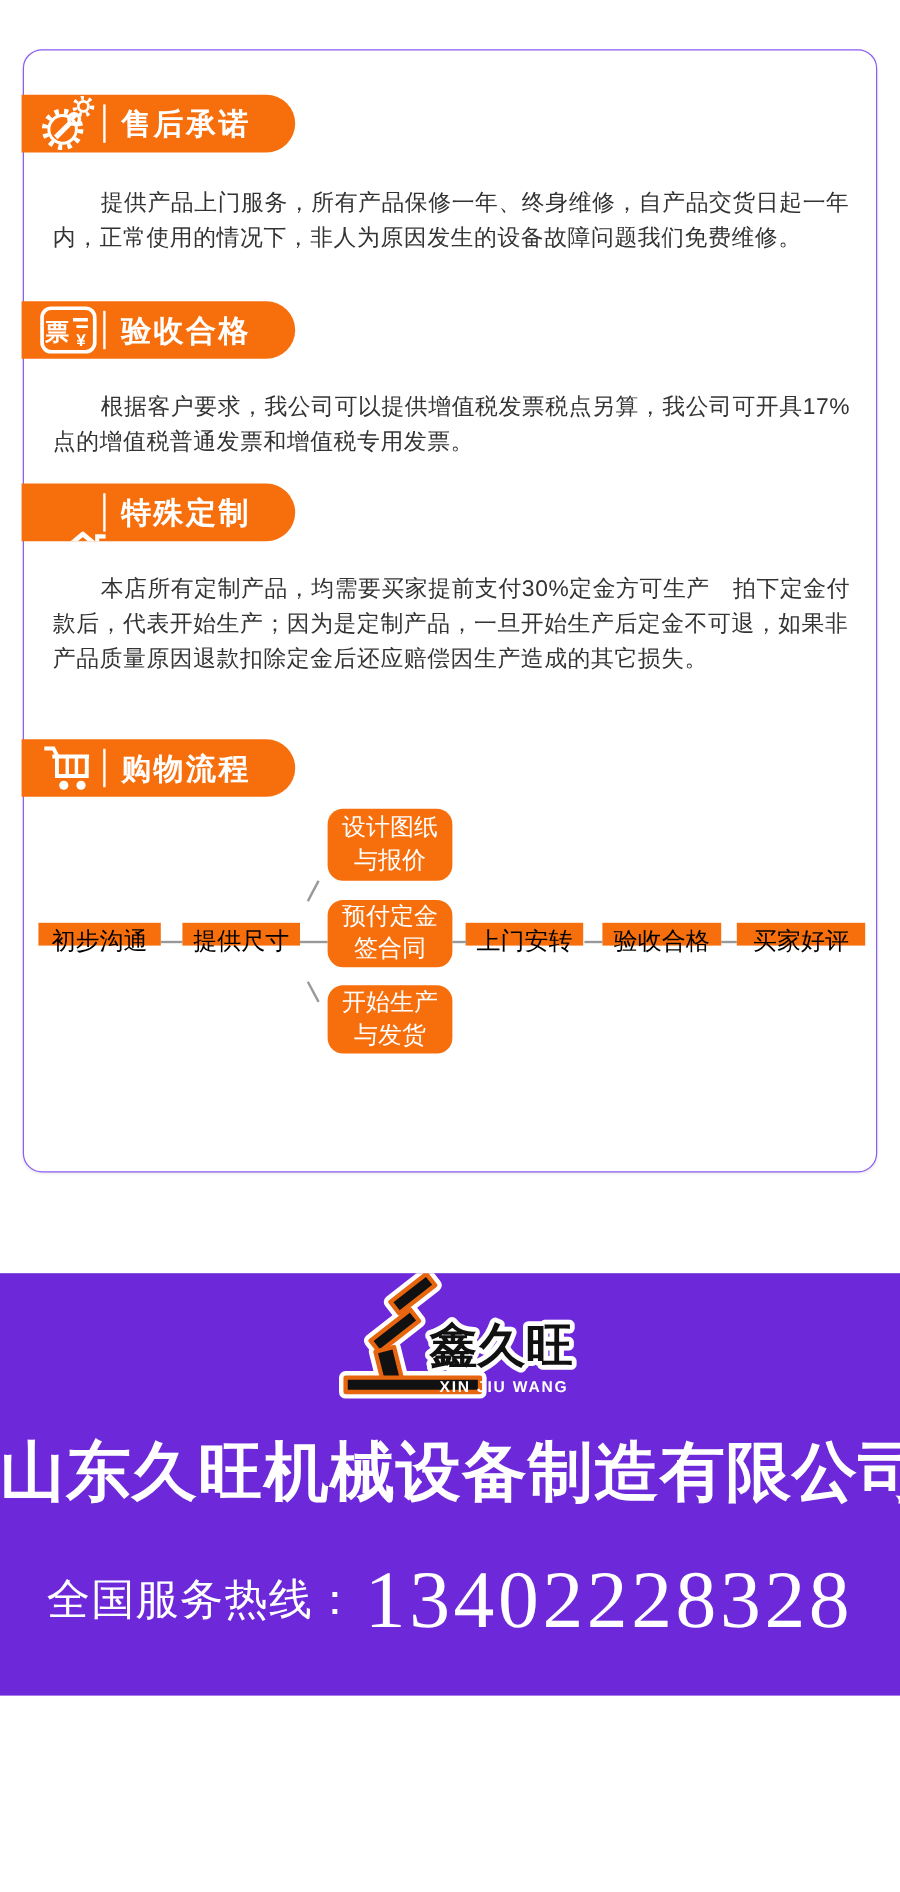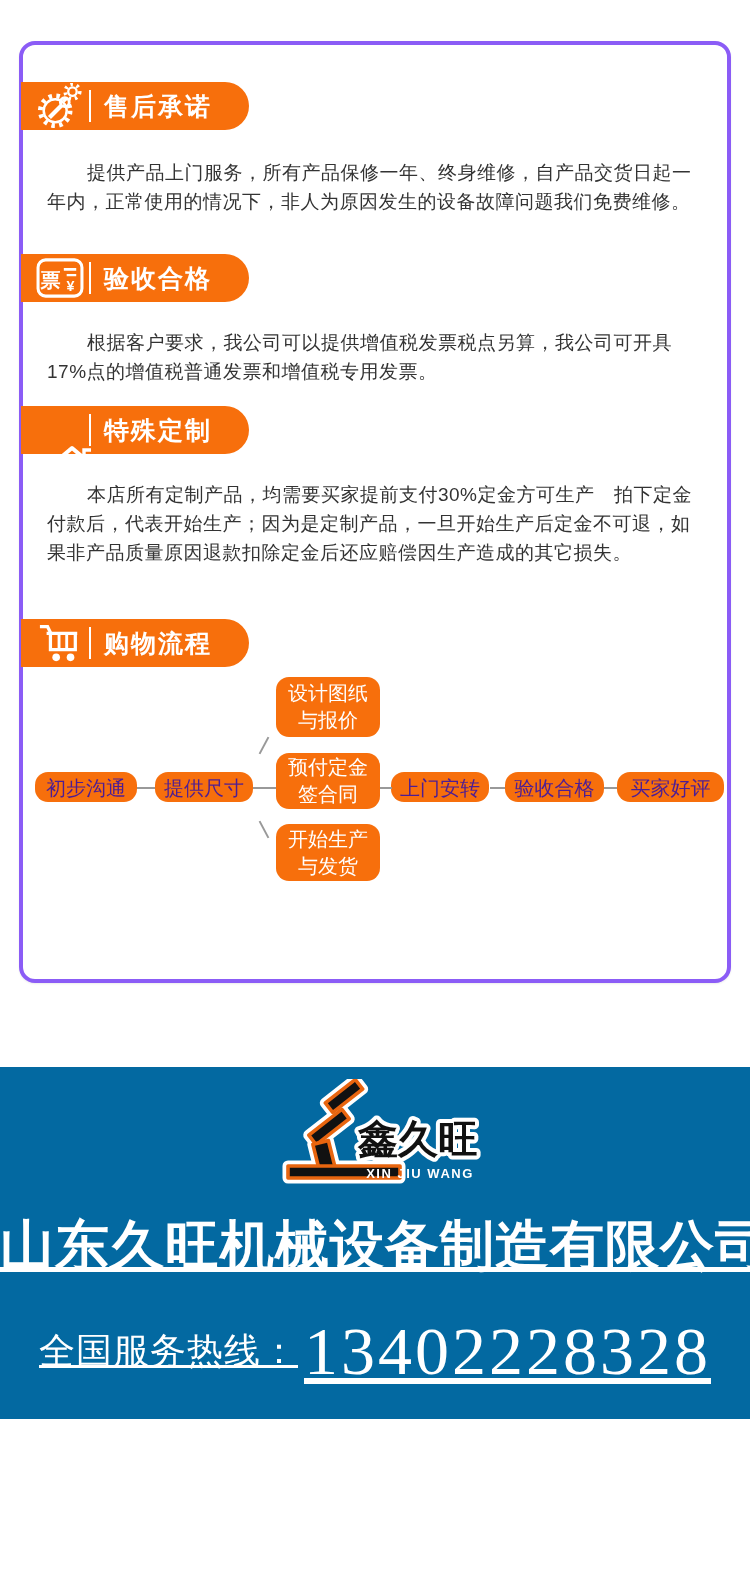--- a/index.html
+++ b/index.html
@@ -18,21 +18,21 @@
   }
   .top-banner h1{
     margin:0;color:#fff;font-size:76px;font-weight:900;
     letter-spacing:12px;text-indent:12px;
     text-shadow:2px 2px 2px rgba(120,120,120,.6);
   }
 
   
   .card{
     margin:41px 19px 0;
-    border:4px solid #8b5cf6;border-radius:16px;
+    border:1px solid #8b5cf6;border-radius:16px;
     background:#fff;
     padding-bottom:92px;
     box-shadow:0 1px 2px rgba(0,0,0,.08);
     overflow:visible;
   }
 
   
   .ribbon{
     position:relative;
     margin-left:-2px;
@@ -67,23 +67,23 @@
     color:#333;font-size:19px;line-height:29px;
     text-indent:2.1em;
     letter-spacing:.5px;
   }
   .pt2{margin-top:26px;}
   .pt3{margin-top:26px;}
 
   
   .flow{position:relative;height:212px;margin-top:8px;}
   .fpill{
-    position:absolute;height:30px;line-height:32px;
-    background:var(--accent,#F76F0C);color:#4c1d95;
-    font-size:20px;text-align:center;border-radius:13px;
+    position:absolute;height:19px;line-height:32px;
+    background:var(--accent,#F76F0C);color:#000000;
+    font-size:20px;text-align:center;border-radius:0;
     white-space:nowrap;
   }
   .fbox{
     position:absolute;width:104px;
     background:var(--accent,#F76F0C);color:#fff;
     font-size:20px;line-height:27px;text-align:center;
     border-radius:13px;
     display:flex;flex-direction:column;justify-content:center;
   }
   .s1{left:12px;top:97px;width:102px;}
@@ -99,22 +99,22 @@
   .c2{left:230px;width:23px;}
   .c3{left:357px;width:12px;}
   .c4{left:467px;width:15px;}
   .c5{left:581px;width:13px;}
   .fslash{position:absolute;width:2px;height:19px;background:#999;}
   .sl-top{left:240px;top:61px;transform:rotate(28deg);}
   .sl-bot{left:240px;top:145px;transform:rotate(-28deg);}
 
   
   .footer{
-    margin-top:84px;height:352px;background:#0369a1;
-    text-align:center;color:#fff;padding-top:12px;box-sizing:border-box;text-decoration:underline;
+    margin-top:84px;height:352px;background:#6d28d9;
+    text-align:center;color:#fff;padding-top:0;box-sizing:border-box;
   }
   .logo-wrap{display:flex;justify-content:center;}
   .company{
     margin-top:30px;font-size:54px;line-height:62px;font-weight:900;
     letter-spacing:1px;color:#fff;white-space:nowrap;
   }
   .hotline{
     margin-top:36px;display:flex;align-items:center;justify-content:center;
     white-space:nowrap;
   }

